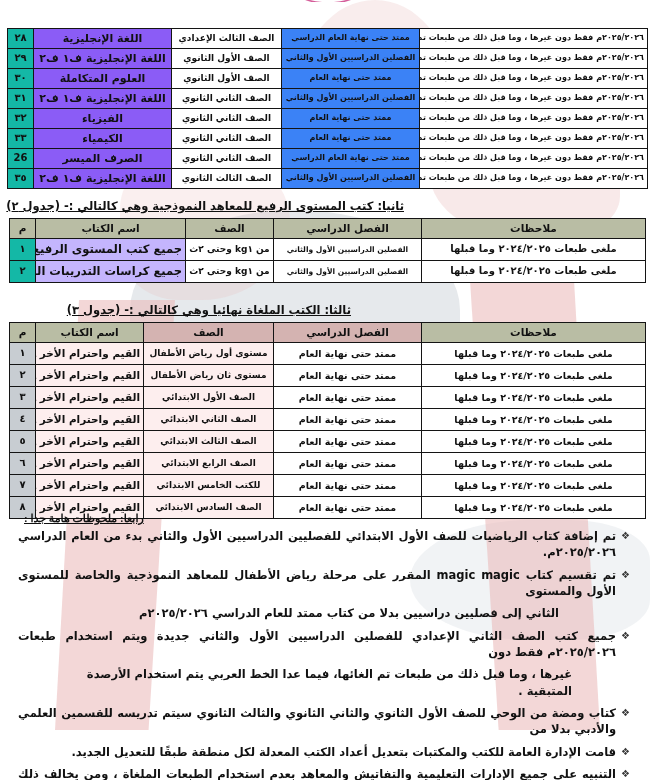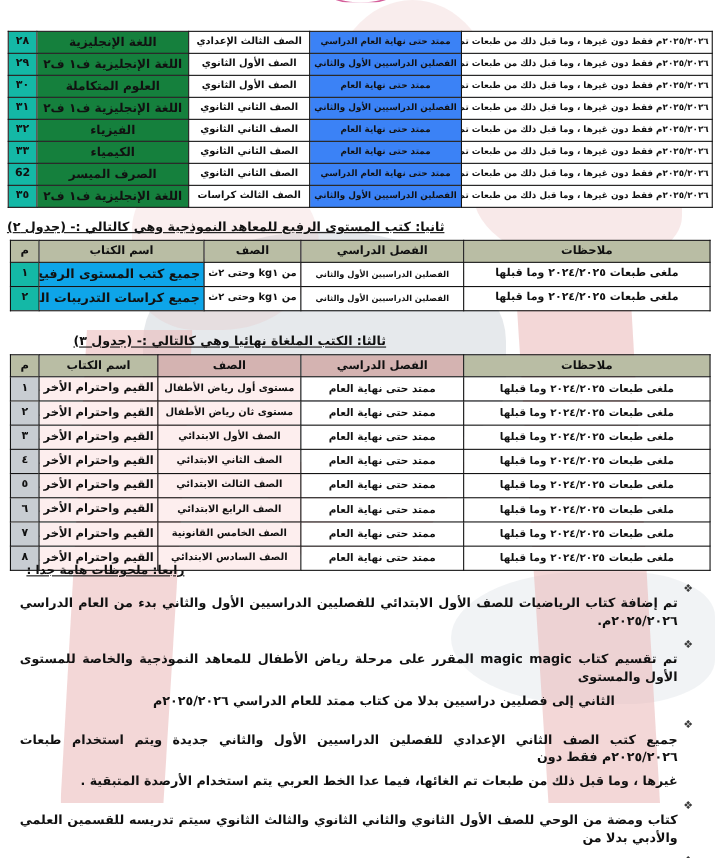--- a/index.html
+++ b/index.html
@@ -75,57 +75,57 @@
     background:#14b8a6;
     font-size:10px;
     width:26px;
     font-weight:bold;
   }
   table.doc th.num{background:#b9bda4;width:26px;}
 
   
   #table1{position:absolute;right:8px;top:28px;width:640px;}
   #table1 td{height:17px;}
-  #table1 td.c-book{font-size:11px;background:#15803d;margin-left:10px;}
+  #table1 td.c-book{font-size:11px;background:#8b5cf6;margin-left:10px;}
   #table1 td.c-grade{font-size:9px;background:#fff;}
   #table1 td.c-term{font-size:8px;background:#3b82f6;}
   #table1 td.c-note{font-size:8px;background:#fff;}
 
   
   .sec-heading{
     position:absolute;
     font-size:11.5px;
     font-weight:bold;
     color:#111;
     text-decoration:underline;
     white-space:nowrap;
   }
 
   
   #table2{position:absolute;right:10px;top:218px;width:636px;}
   #table2 td{height:19px;}
-  #table2 td.c-book{font-size:11.5px;background:#0ea5e9;}
+  #table2 td.c-book{font-size:11.5px;background:#c4b5fd;}
   #table2 td.c-grade{font-size:9px;background:#fff;}
   #table2 td.c-term{font-size:7.5px;background:#fff;}
   #table2 td.c-note{font-size:10px;background:#fff;}
 
   
   #table3{position:absolute;right:10px;top:322px;width:636px;}
   #table3 td{height:19px;}
   #table3 td.c-book{font-size:10.5px;background:#fdeeee;}
   #table3 td.c-grade{font-size:9px;background:#fdeeee;}
   #table3 td.c-term{font-size:9.5px;background:#fff;}
   #table3 td.c-note{font-size:9.5px;background:#fff;}
   #table3 td.num{background:#c8cdd2;}
 
   
   #notes{position:absolute;right:0;left:0;top:512px;}
   .notes-title{
     font-size:11px;font-weight:bold;text-decoration:underline;
-    text-align:left;padding-left:24px;margin:0 0 3px 0;color:#111;
+    text-align:left;padding-left:24px;margin:0 0 3px 0;color:#111;font-family:Liberation Serif, serif;
   }
   .note{
     display:flex;align-items:flex-start;justify-content:flex-start;
     margin:0 0 6px 0;padding:0 26px 0 18px;
   }
   .note .bullet{
     flex:0 0 auto;
     color:#3a3a3a;
     font-size:10px;
     line-height:1.35;
@@ -133,28 +133,27 @@
     margin-top:1px;
   }
   .note .txt{
     flex:1 1 auto;
     font-size:11.5px;
     font-weight:bold;
     color:#111;
     line-height:1.42;
     text-align:justify;
     text-align-last:right;
-    margin-top:12px;
   }
   .cont-line{
     font-size:11.5px;font-weight:bold;color:#111;
     padding:0 26px 6px 18px;line-height:1.42;text-align:right;
   }
   .cont-line.rtl-center{text-align:center;padding-left:68px;}
-  .cont-line.rtl-right{text-align:right;padding-right:40px;margin-left:36px;}
+  .cont-line.rtl-right{text-align:right;padding-right:84px;margin-left:36px;}
 
   
   #stamp{
     position:absolute;left:50%;transform:translateX(-50%);
     bottom:-2px;width:120px;height:26px;z-index:3;
   }
 </style>
 </head>
 <body>
 
@@ -220,26 +219,26 @@
           <td class="c-term">ممتد حتى نهاية العام</td>
           <td class="c-grade">الصف الثاني الثانوي</td>
           <td class="c-book">الكيمياء</td>
           <td class="num">٣٣</td>
         </tr>
         <tr>
           <td class="c-note">٢٠٢٥/٢٠٢٦م فقط دون غيرها ، وما قبل ذلك من طبعات تم الغائها</td>
           <td class="c-term">ممتد حتى نهاية العام الدراسي</td>
           <td class="c-grade">الصف الثاني الثانوي</td>
           <td class="c-book">الصرف الميسر</td>
-          <td class="num">62</td>
-        </tr>
-        <tr>
-          <td class="c-note">٢٠٢٥/٢٠٢٦م فقط دون غيرها ، وما قبل ذلك من طبعات تم الغائها</td>
-          <td class="c-term">الفصلين الدراسيين الأول والثاني</td>
-          <td class="c-grade">الصف الثالث كراسات</td>
+          <td class="num">26</td>
+        </tr>
+        <tr>
+          <td class="c-note">٢٠٢٥/٢٠٢٦م فقط دون غيرها ، وما قبل ذلك من طبعات تم الغائها</td>
+          <td class="c-term">الفصلين الدراسيين الأول والثاني</td>
+          <td class="c-grade">الصف الثالث الثانوي</td>
           <td class="c-book">اللغة الإنجليزية ف١ ف٢</td>
           <td class="num">٣٥</td>
         </tr>
       </tbody>
   </table>
 
   <div class="sec-heading" style="top:199px;right:252px;">ثانيا: كتب المستوى الرفيع للمعاهد النموذجية وهي كالتالي :- (جدول ٢)</div>
 
   <table class="doc" id="table2">
     <colgroup>
@@ -334,21 +333,21 @@
         <tr>
           <td class="c-note">ملغى طبعات ٢٠٢٤/٢٠٢٥ وما قبلها</td>
           <td class="c-term">ممتد حتى نهاية العام</td>
           <td class="c-grade">الصف الرابع الابتدائي</td>
           <td class="c-book">القيم واحترام الأخر ـ ممتد</td>
           <td class="num">٦</td>
         </tr>
         <tr>
           <td class="c-note">ملغى طبعات ٢٠٢٤/٢٠٢٥ وما قبلها</td>
           <td class="c-term">ممتد حتى نهاية العام</td>
-          <td class="c-grade">الصف الخامس القانونية</td>
+          <td class="c-grade">للكتب الخامس الابتدائي</td>
           <td class="c-book">القيم واحترام الأخر ـ ممتد</td>
           <td class="num">٧</td>
         </tr>
         <tr>
           <td class="c-note">ملغى طبعات ٢٠٢٤/٢٠٢٥ وما قبلها</td>
           <td class="c-term">ممتد حتى نهاية العام</td>
           <td class="c-grade">الصف السادس الابتدائي</td>
           <td class="c-book">القيم واحترام الأخر ـ ممتد</td>
           <td class="num">٨</td>
         </tr>

